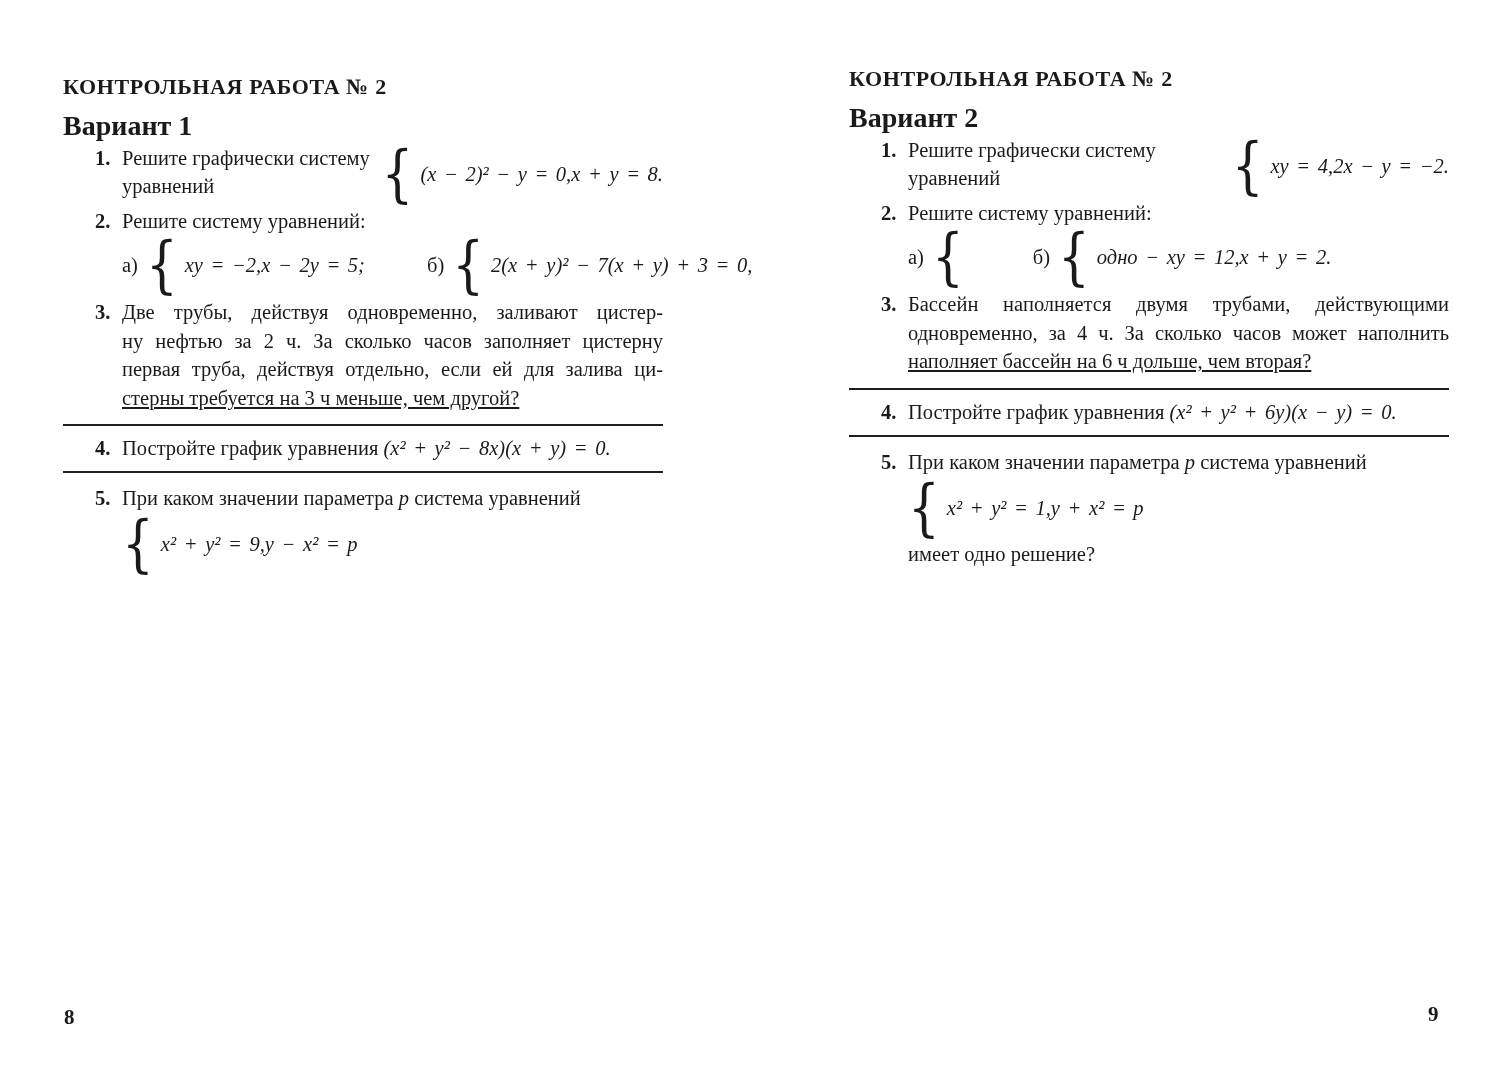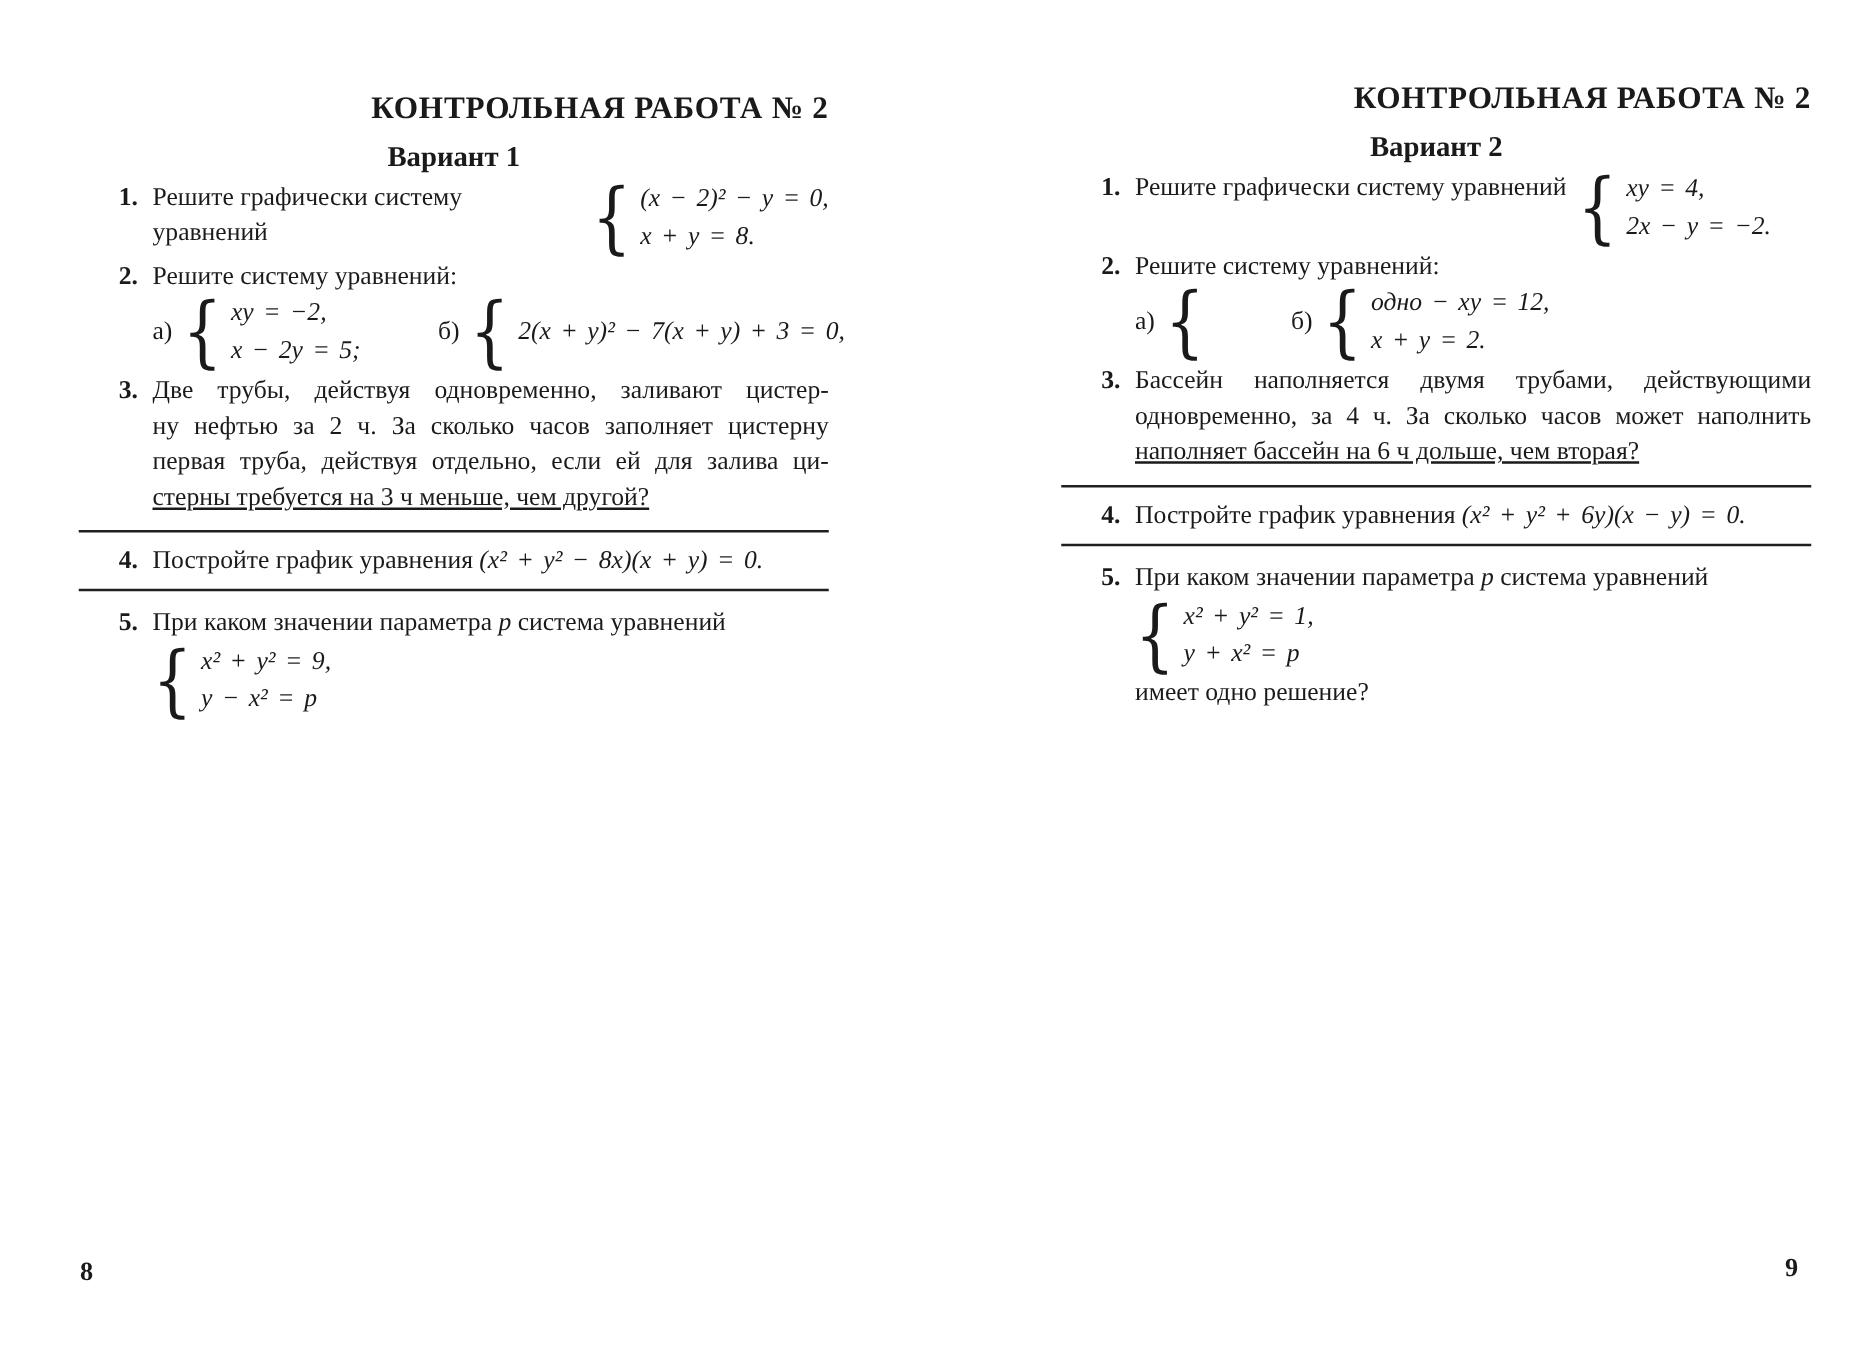--- a/index.html
+++ b/index.html
@@ -9,26 +9,26 @@
     font-family: "Liberation Serif", serif;
     color: #1a1a1a;
     position: relative;
     overflow: hidden;
   }
   .page { position: absolute; width: 600px; }
   #page-left  { top: 74px; left: 63px; }
   #page-right { top: 66px; left: 849px; }
 
   .page-title {
-    text-align: right; font-weight: bold;
-    font-size: 25px; letter-spacing: 0.6px; line-height: 26px;
+    text-align: left; font-weight: bold;
+    font-size: 22px; letter-spacing: 0.6px; line-height: 26px;
   }
   .variant {
-    text-align: center; font-weight: bold;
-    font-size: 23px; line-height: 26px; margin-top: 13px;
+    font-weight: bold;
+    font-size: 28px; line-height: 26px; margin-top: 13px;
   }
 
   .problem { display: flex; font-size: 20.5px; line-height: 28px; margin-left: 32px; }
   .pnum { font-weight: bold; width: 27px; flex: none; }
   .pcontent { flex: 1; min-width: 0; }
 
   .p1 { margin-top: 5px; }
   .p2 { margin-top: 3px; }
   .p3 { margin-top: 3px; }
   .p4 { margin-top: 8px; margin-bottom: 8px; }
@@ -39,21 +39,21 @@
   .sys-inline { margin-left: 0; }
   .brace {
     font-family: "DejaVu Serif", serif;
     font-size: 50px; line-height: 60px;
     display: inline-block;
     transform: scaleY(1.25);
     transform-origin: center;
     margin-right: 7px;
     font-weight: 400;
   }
-  .sys-lines { display: flex; flex-direction: column; }
+  .sys-lines { display: flex; }
   .sys-line { line-height: 30px; white-space: nowrap; }
 
   .m { font-style: italic; word-spacing: 2.5px; }
 
   .sys-row { display: flex; gap: 62px; margin-top: 0px; }
   .sub-sys { display: flex; align-items: center; }
   .sub-label { margin-right: 8px; }
 
   .jline { text-align: justify; text-align-last: justify; line-height: 28.5px; white-space: normal; }
   .jline-last { text-align: left; text-align-last: left; line-height: 28.5px; text-decoration: underline; }

